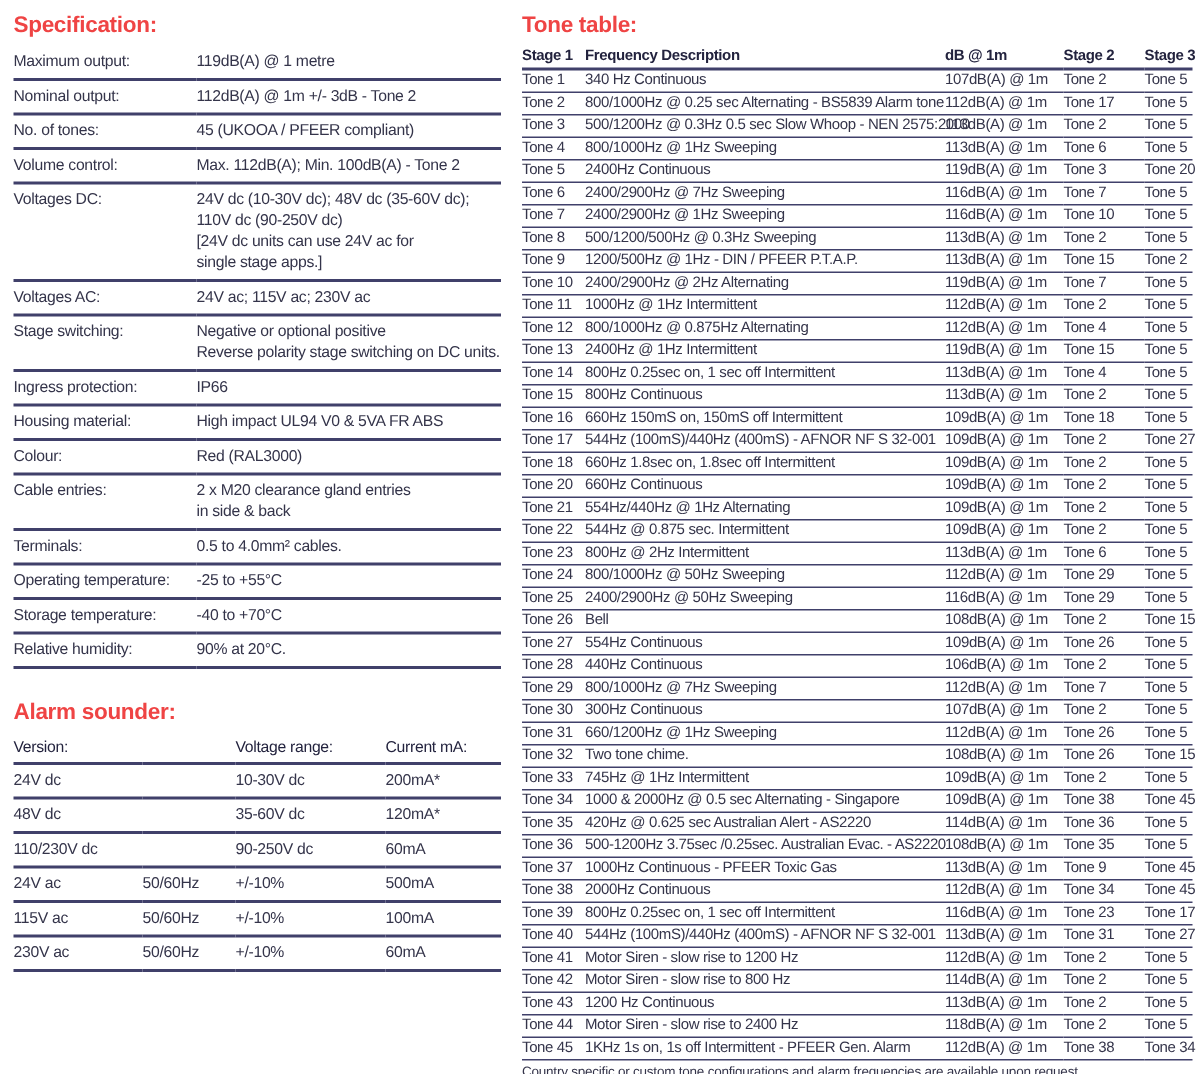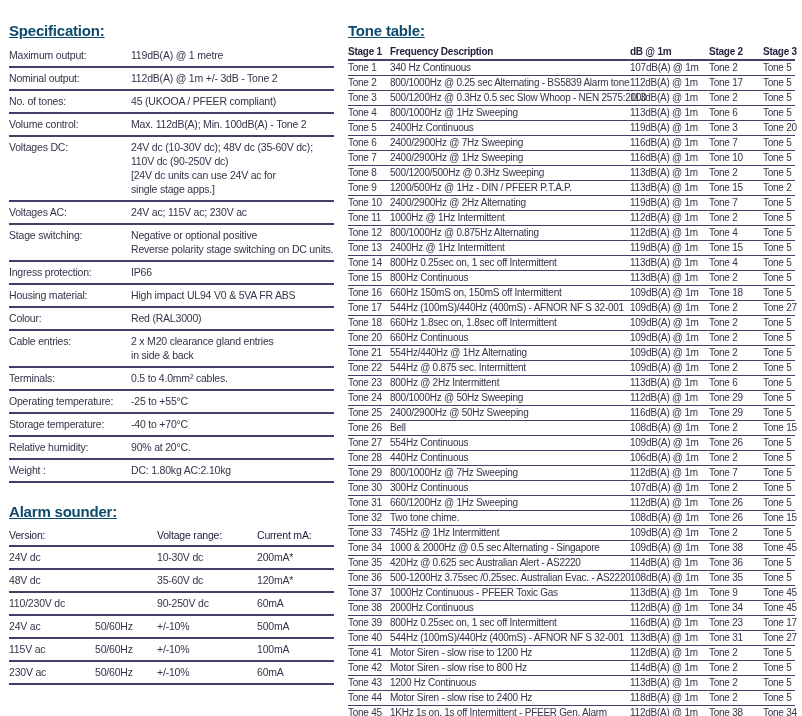--- a/index.html
+++ b/index.html
@@ -8,22 +8,22 @@
     background:#ffffff;
     font-family:"Liberation Sans", sans-serif;
     color:#34344a;
     overflow:hidden;
   }
   .page { display:flex; padding:8px 9px; gap:14px; box-sizing:border-box; }
   .left-col  { width:325px; flex:0 0 auto; }
   .right-col { width:447px; flex:0 0 auto; }
 
   h2.section-heading {
-    font-size:15px; font-weight:bold; color:#0c4a6e;
-    margin:14px 0 6px 0; letter-spacing:-0.2px;text-decoration:underline;
+    font-size:15px; font-weight:bold; color:#ef4444;
+    margin:0 0 6px 0; letter-spacing:-0.2px;
   }
   h2.alarm-heading { margin-top:20px; }
 
   table { border-collapse:collapse; width:100%; table-layout:fixed; }
 
   
   .spec-table { font-size:10.5px; letter-spacing:-0.2px; }
   .spec-table td {
     border-bottom:2px solid #40406a;
     padding:3px 0 4px 0;
@@ -142,24 +142,20 @@
             <td>Operating temperature:</td>
             <td>-25 to +55°C</td>
           </tr>
           <tr>
             <td>Storage temperature:</td>
             <td>-40 to +70°C</td>
           </tr>
           <tr>
             <td>Relative humidity:</td>
             <td>90% at 20°C.</td>
-          </tr>
-          <tr>
-            <td>Weight :</td>
-            <td>DC: 1.80kg AC:2.10kg</td>
           </tr>
         </tbody>
     </table>
 
     <h2 class="section-heading alarm-heading">Alarm sounder:</h2>
     <table class="alarm-table">
       <colgroup>
           <col class="c1">
           <col class="c2">
           <col class="c3">

